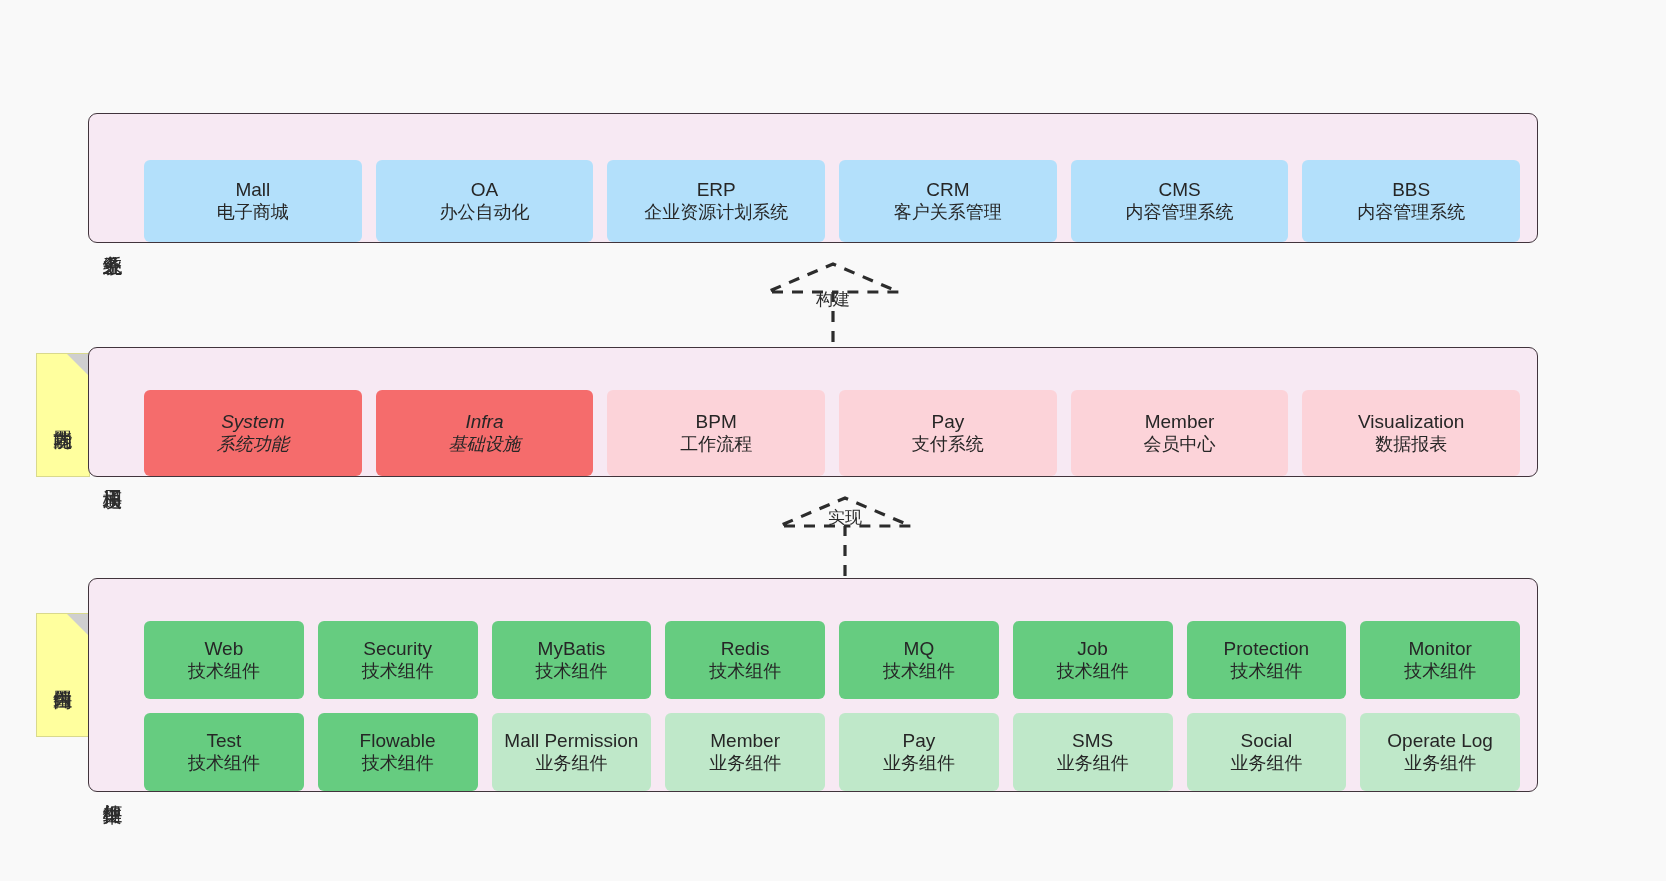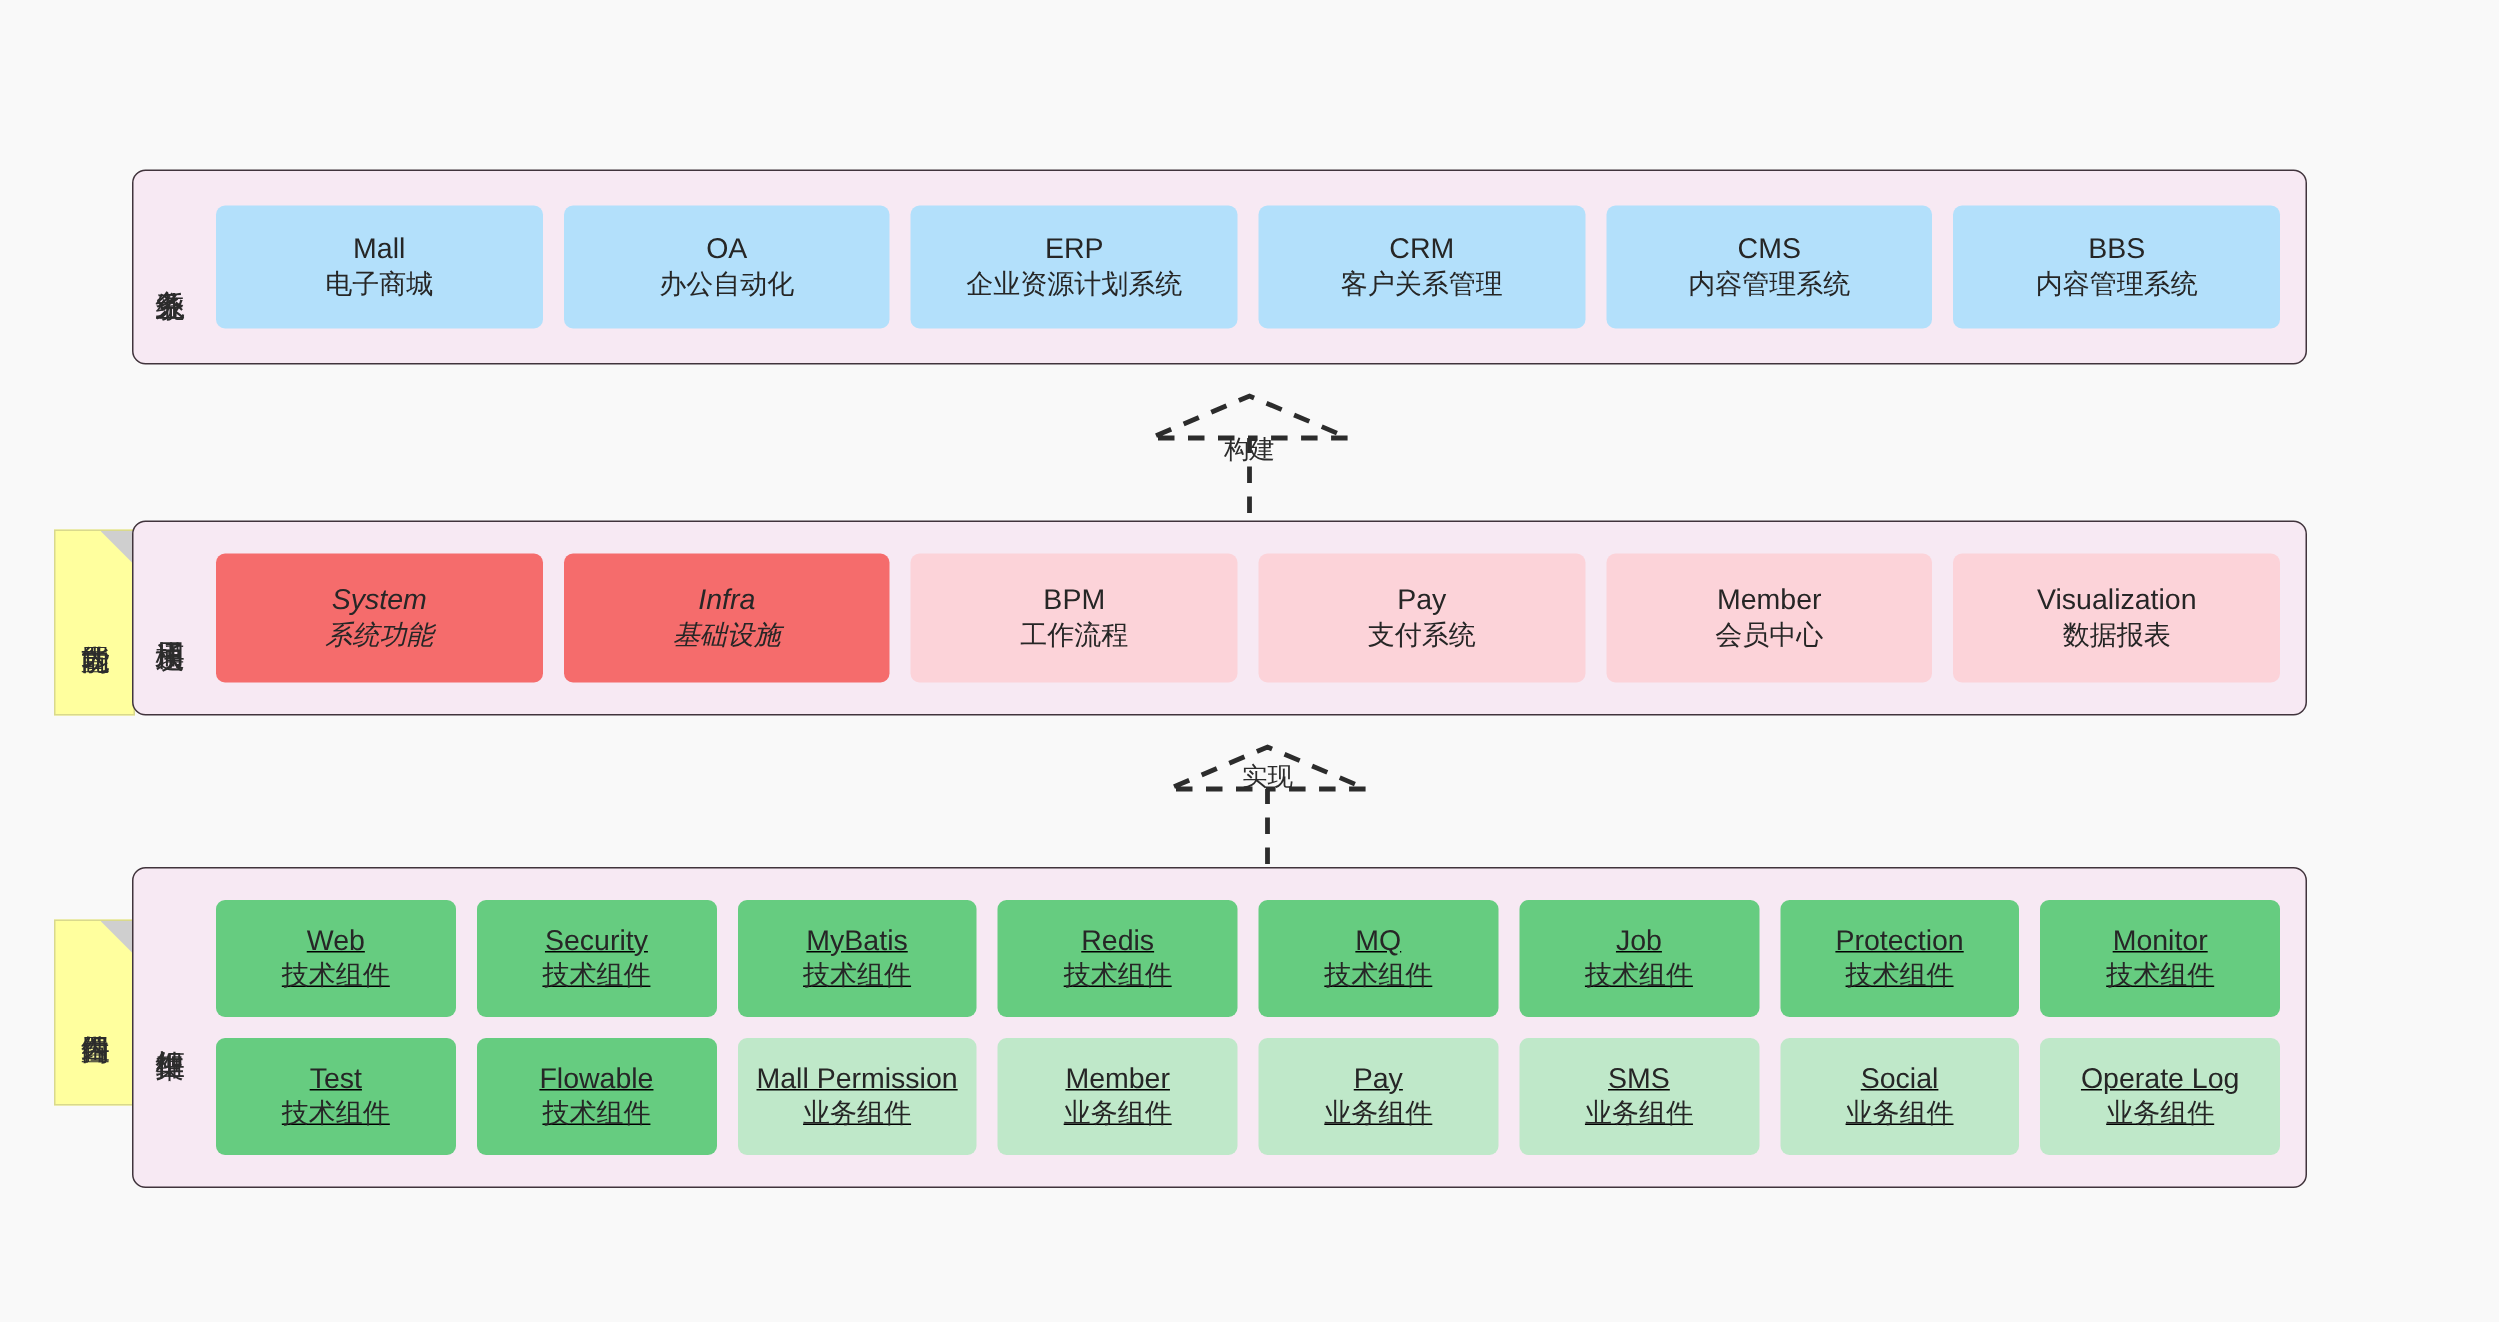--- a/index.html
+++ b/index.html
@@ -20,21 +20,21 @@
     background: #f9f9f9;
   }
 
   
   .layer {
     position: absolute;
     background: #f7e9f3;
     border: 1.6px solid #41343c;
     border-radius: 9px;
     display: flex;
-    align-items: center;
+    align-items: flex-end;
   }
   .layer-title {
     flex: 0 0 auto;
     width: 46px;
     display: flex;
     align-items: center;
     justify-content: center;
     font-size: 19.5px;
     color: #2c2c2c;
     letter-spacing: 0;
@@ -54,21 +54,20 @@
   .row {
     display: flex;
     width: 100%;
     gap: 0;
   }
   .rows {
     display: flex;
     flex-direction: column;
     width: 100%;
     gap: 14px;
-    text-decoration: underline;
   }
 
   
   .node {
     flex: 1 1 0;
     margin: 0 7px;
     border-radius: 6px;
     display: flex;
     flex-direction: column;
     align-items: center;

